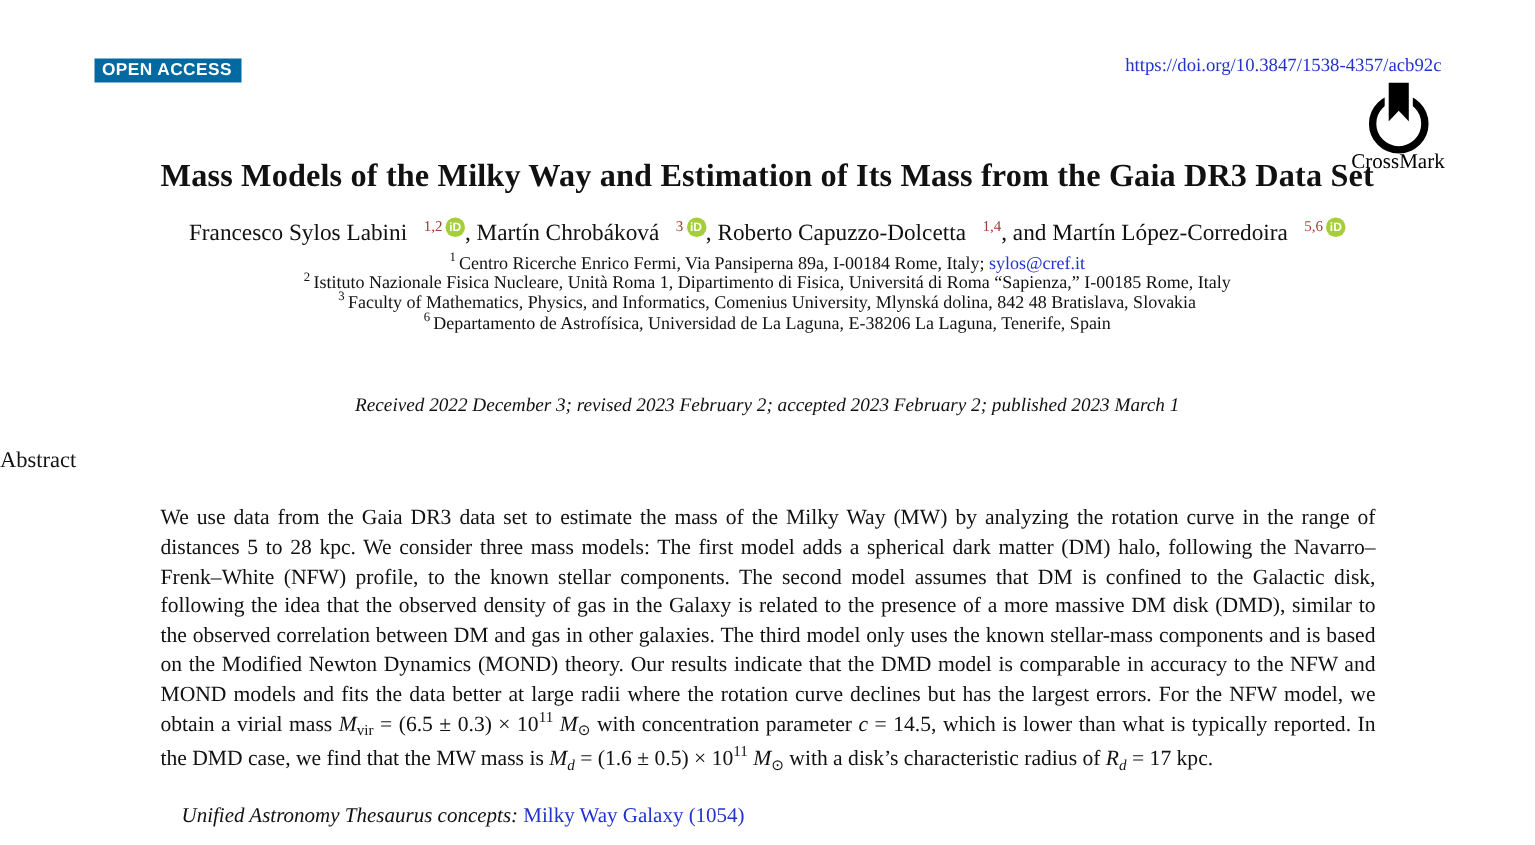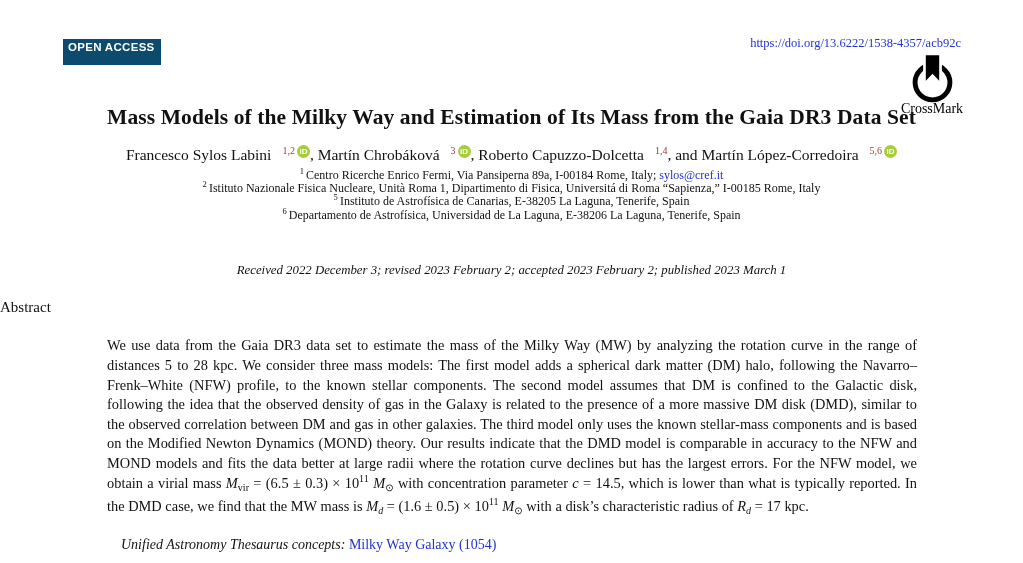--- a/index.html
+++ b/index.html
@@ -6,23 +6,23 @@
   body{
     width:1023px;height:563px;position:relative;overflow:hidden;
     background:#ffffff;color:#111;
     font-family:"Liberation Serif", serif;
     -webkit-font-smoothing:antialiased;
   }
   
   .hdr-left{position:absolute;top:34px;left:63px;}
   .journal-line{font-variant:small-caps;font-size:13px;letter-spacing:.2px;white-space:nowrap;}
   .copyright-line{font-size:8.8px;margin-top:4px;white-space:nowrap;color:#222;}
-  .open-access{display:inline-block;margin-top:5px;background:#0c4a6e;color:#fff;
+  .open-access{display:inline-block;margin-top:5px;background:#0369a1;color:#fff;
     font-family:"Liberation Sans", sans-serif;font-weight:bold;font-size:11.5px;
-    padding:2px 6px 12px 5px;letter-spacing:.3px;}
+    padding:2px 6px 2px 5px;letter-spacing:.3px;}
   .doi-link{position:absolute;top:36px;right:62px;font-size:12.5px;text-decoration:none;white-space:nowrap;}
   .crossmark{position:absolute;top:53px;right:52px;width:78px;text-align:center;cursor:pointer;}
   .crossmark svg{display:block;margin:0 auto;}
   .crossmark-label{font-size:14px;margin-top:-2px;color:#000;}
   
   .paper-title{position:absolute;top:105px;left:0;width:100%;text-align:center;
     font-size:21.5px;font-weight:bold;margin:0;letter-spacing:.1px;}
   .authors-line{position:absolute;top:145px;left:0;width:100%;text-align:center;font-size:15.5px;}
   .authors-line sup{font-size:10px;vertical-align:super;line-height:0;}
   .orcid-icon{display:inline-block;width:13px;height:13px;border-radius:50%;
@@ -52,38 +52,38 @@
   .thesaurus-label{font-style:italic;}
   .thesaurus-link{text-decoration:none;}
 </style>
 </head>
 <body>
 
 <div class="hdr-left">
   <span class="open-access">OPEN ACCESS</span>
 </div>
 
-<a class="doi-link link" href="#">https://doi.org/13.6222/1538-4357/acb92c</a>
+<a class="doi-link link" href="#">https://doi.org/10.3847/1538-4357/acb92c</a>
 
 <div class="crossmark">
   <svg width="47" height="50" viewBox="0 0 50 56">
     <circle cx="25" cy="33" r="19.5" fill="none" stroke="#000" stroke-width="5.5"></circle>
     <path d="M16 1 H34 V35 L25 25.5 L16 35 Z" fill="#000" stroke="#fff" stroke-width="3"></path>
   </svg>
   <div class="crossmark-label">CrossMark</div>
 </div>
 
 <h1 class="paper-title">Mass Models of the Milky Way and Estimation of Its Mass from the Gaia DR3 Data Set</h1>
 
 <div class="authors-line" id="authors"><span>Francesco Sylos Labini</span><sup>1,2</sup><span class="orcid-icon">iD</span><span>, </span><span>Martín Chrobáková</span><sup>3</sup><span class="orcid-icon">iD</span><span>, </span><span>Roberto Capuzzo-Dolcetta</span><sup>1,4</sup><span>, and </span><span>Martín López-Corredoira</span><sup>5,6</sup><span class="orcid-icon">iD</span></div>
 
 <div class="affiliations" id="affils">
     <div><sup class="affil-num">1 </sup><span>Centro Ricerche Enrico Fermi, Via Pansiperna 89a, I-00184 Rome, Italy; </span><a class="email-link link" href="#">sylos@cref.it</a></div>
     <div><sup class="affil-num">2 </sup><span>Istituto Nazionale Fisica Nucleare, Unità Roma 1, Dipartimento di Fisica, Universitá di Roma “Sapienza,” I-00185 Rome, Italy</span></div>
-    <div><sup class="affil-num">5 </sup><span>Instituto de Astrofísica de Canarias, E-38205 La Laguna, Tenerife, Spain</span></div>
+    <div><sup class="affil-num">3 </sup><span>Faculty of Mathematics, Physics, and Informatics, Comenius University, Mlynská dolina, 842 48 Bratislava, Slovakia</span></div>
     <div><sup class="affil-num">6 </sup><span>Departamento de Astrofísica, Universidad de La Laguna, E-38206 La Laguna, Tenerife, Spain</span></div>
   </div>
 
 <div class="history-line">Received 2022 December 3; revised 2023 February 2; accepted 2023 February 2; published 2023 March 1</div>
 
 <h2 class="abstract-heading">Abstract</h2>
 <p class="abstract-text" id="abstract"><span>We use data from the Gaia DR3 data set to estimate the mass of the Milky Way (MW) by analyzing the rotation curve in the range of distances 5 to 28 kpc. We consider three mass models: The first model adds a spherical dark matter (DM) halo, following the Navarro–Frenk–White (NFW) profile, to the known stellar components. The second model assumes that DM is confined to the Galactic disk, following the idea that the observed density of gas in the Galaxy is related to the presence of a more massive DM disk (DMD), similar to the observed correlation between DM and gas in other galaxies. The third model only uses the known stellar-mass components and is based on the Modified Newton Dynamics (MOND) theory. Our results indicate that the DMD model is comparable in accuracy to the NFW and MOND models and fits the data better at large radii where the rotation curve declines but has the largest errors. For the NFW model, we obtain a virial mass </span><span class="mvar">M</span><span class="msub">vir</span><span> = (6.5 ± 0.3) × 10</span><span class="msup">11</span><span> </span><span class="mvar">M</span><span class="msub">⊙</span><span> with concentration parameter </span><span class="mvar">c</span><span> = 14.5, which is lower than what is typically reported. In the DMD case, we find that the MW mass is </span><span class="mvar">M</span><span class="msub mi">d</span><span> = (1.6 ± 0.5) × 10</span><span class="msup">11</span><span> </span><span class="mvar">M</span><span class="msub">⊙</span><span> with a disk’s characteristic radius of </span><span class="mvar">R</span><span class="msub mi">d</span><span> = 17 kpc.</span></p>
 
 <div class="thesaurus-line">
   <span class="thesaurus-label">Unified Astronomy Thesaurus concepts: </span><a class="thesaurus-link link" href="#">Milky Way Galaxy (1054)</a>

